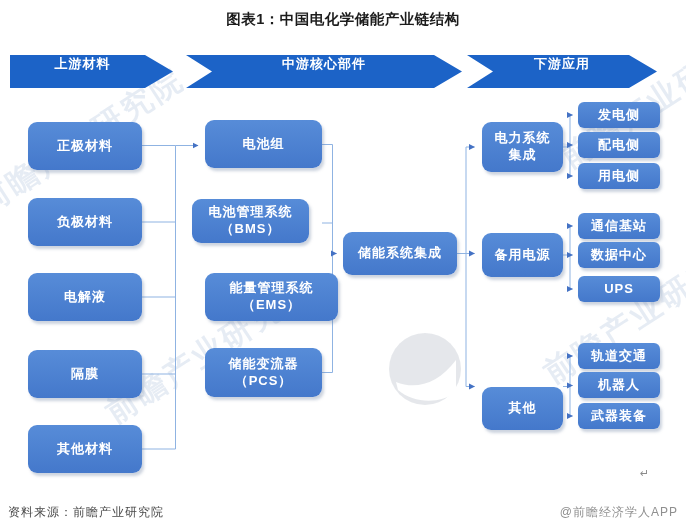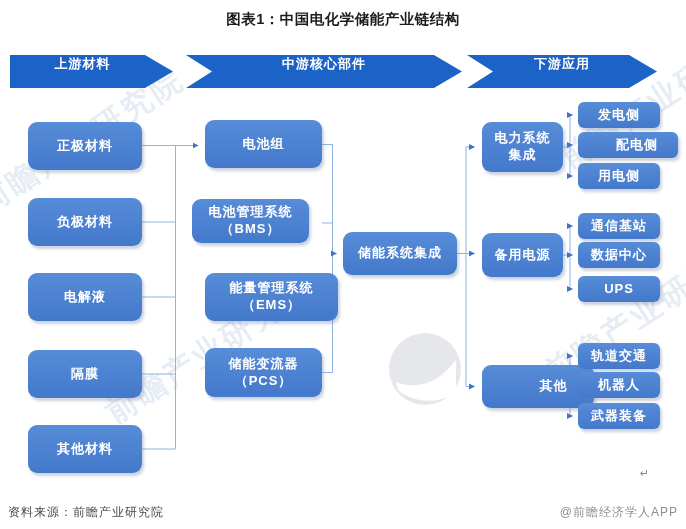--- a/index.html
+++ b/index.html
@@ -103,24 +103,24 @@
   <div class="box" style="left:205px;top:273px;width:133px;height:48px;">能量管理系统
 （EMS）</div>
   <div class="box" style="left:205px;top:348px;width:117px;height:49px;">储能变流器
 （PCS）</div>
 
   <div class="box" style="left:343px;top:232px;width:114px;height:43px;">储能系统集成</div>
 
   <div class="box" style="left:482px;top:122px;width:81px;height:50px;">电力系统
 集成</div>
   <div class="box" style="left:482px;top:233px;width:81px;height:44px;">备用电源</div>
-  <div class="box" style="left:482px;top:365px;width:81px;height:43px;padding-left:31px;">其他</div>
+  <div class="box" style="left:482px;top:387px;width:81px;height:43px;">其他</div>
 
   <div class="box leaf" style="left:578px;top:102px;width:82px;height:26px;">发电侧</div>
-  <div class="box leaf" style="left:578px;top:132px;width:82px;height:26px;padding-left:18px;">配电侧</div>
+  <div class="box leaf" style="left:578px;top:132px;width:82px;height:26px;">配电侧</div>
   <div class="box leaf" style="left:578px;top:163px;width:82px;height:26px;">用电侧</div>
   <div class="box leaf" style="left:578px;top:213px;width:82px;height:26px;">通信基站</div>
   <div class="box leaf" style="left:578px;top:242px;width:82px;height:26px;">数据中心</div>
   <div class="box leaf" style="left:578px;top:276px;width:82px;height:26px;">UPS</div>
   <div class="box leaf" style="left:578px;top:343px;width:82px;height:26px;">轨道交通</div>
   <div class="box leaf" style="left:578px;top:372px;width:82px;height:26px;">机器人</div>
   <div class="box leaf" style="left:578px;top:403px;width:82px;height:26px;">武器装备</div>
 
   <div class="return-mark">↵</div>
   <div class="footer-src">资料来源：前瞻产业研究院</div>

